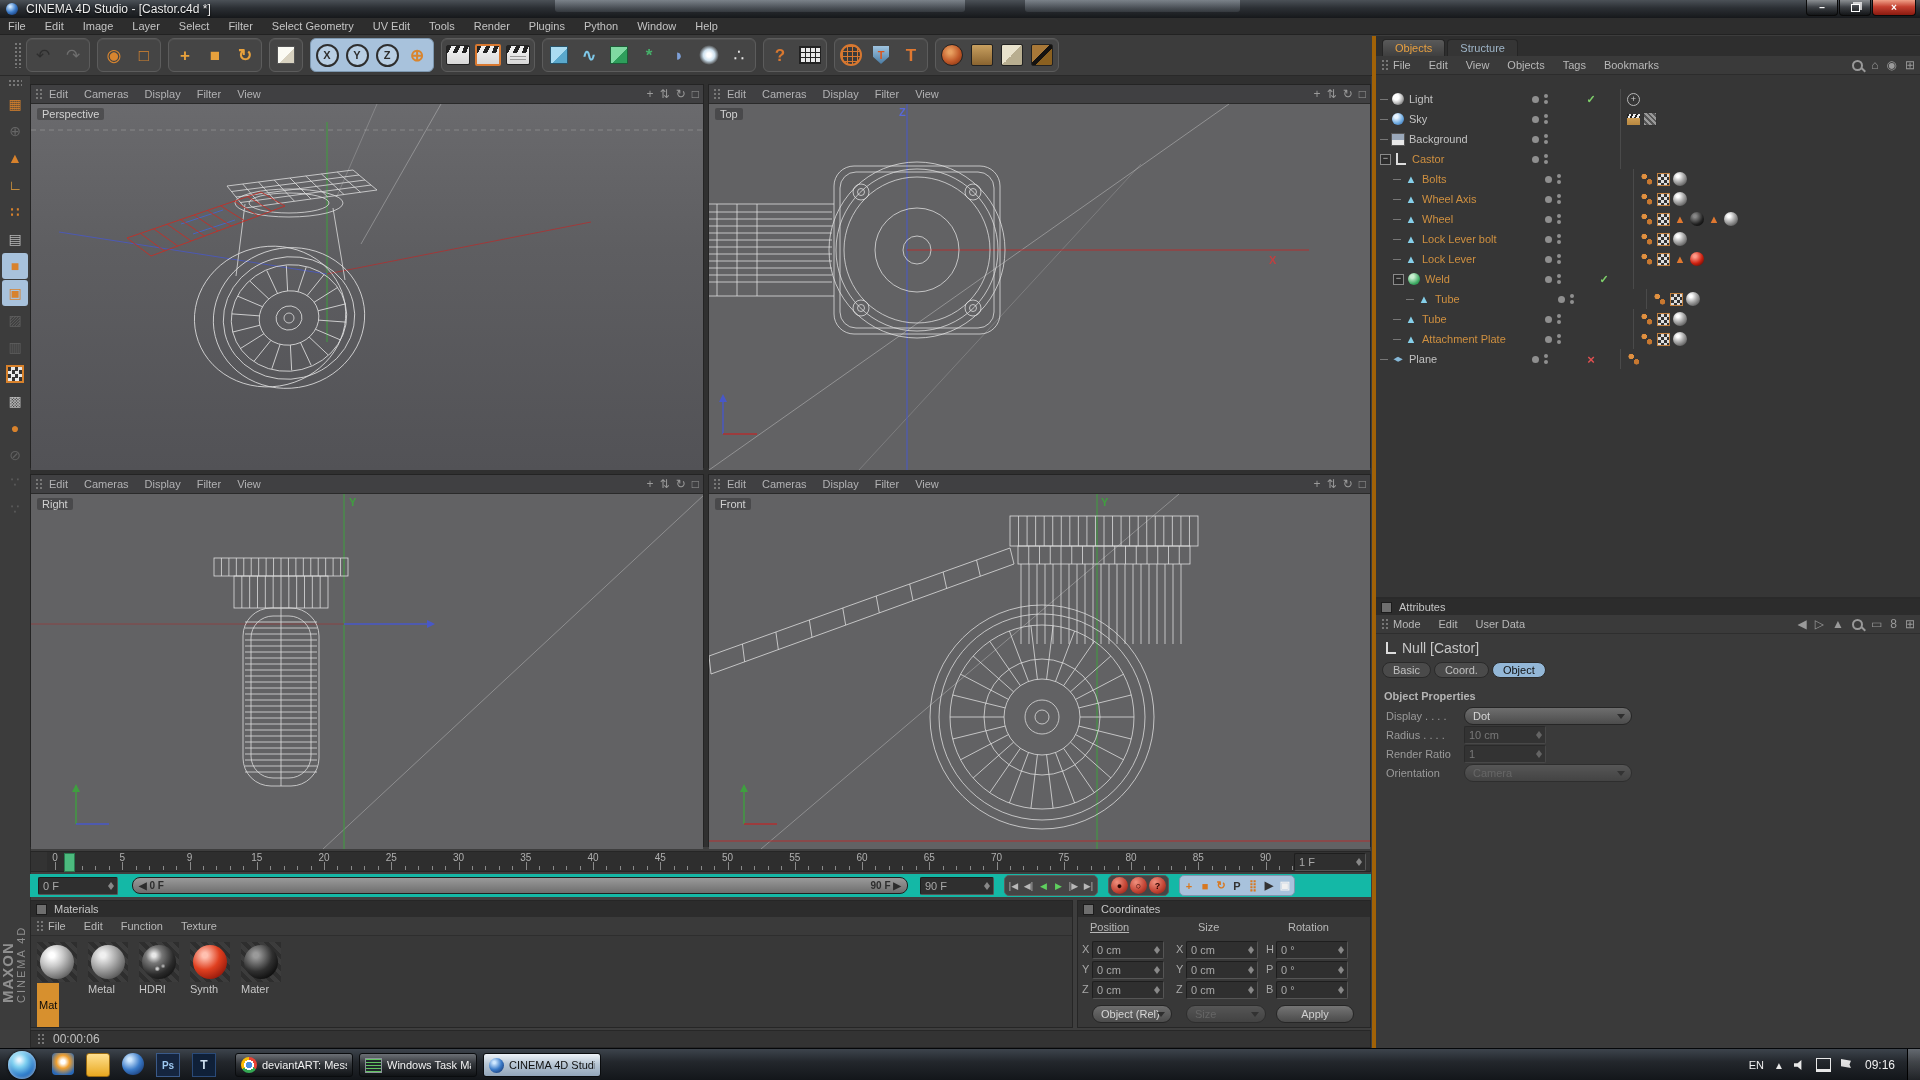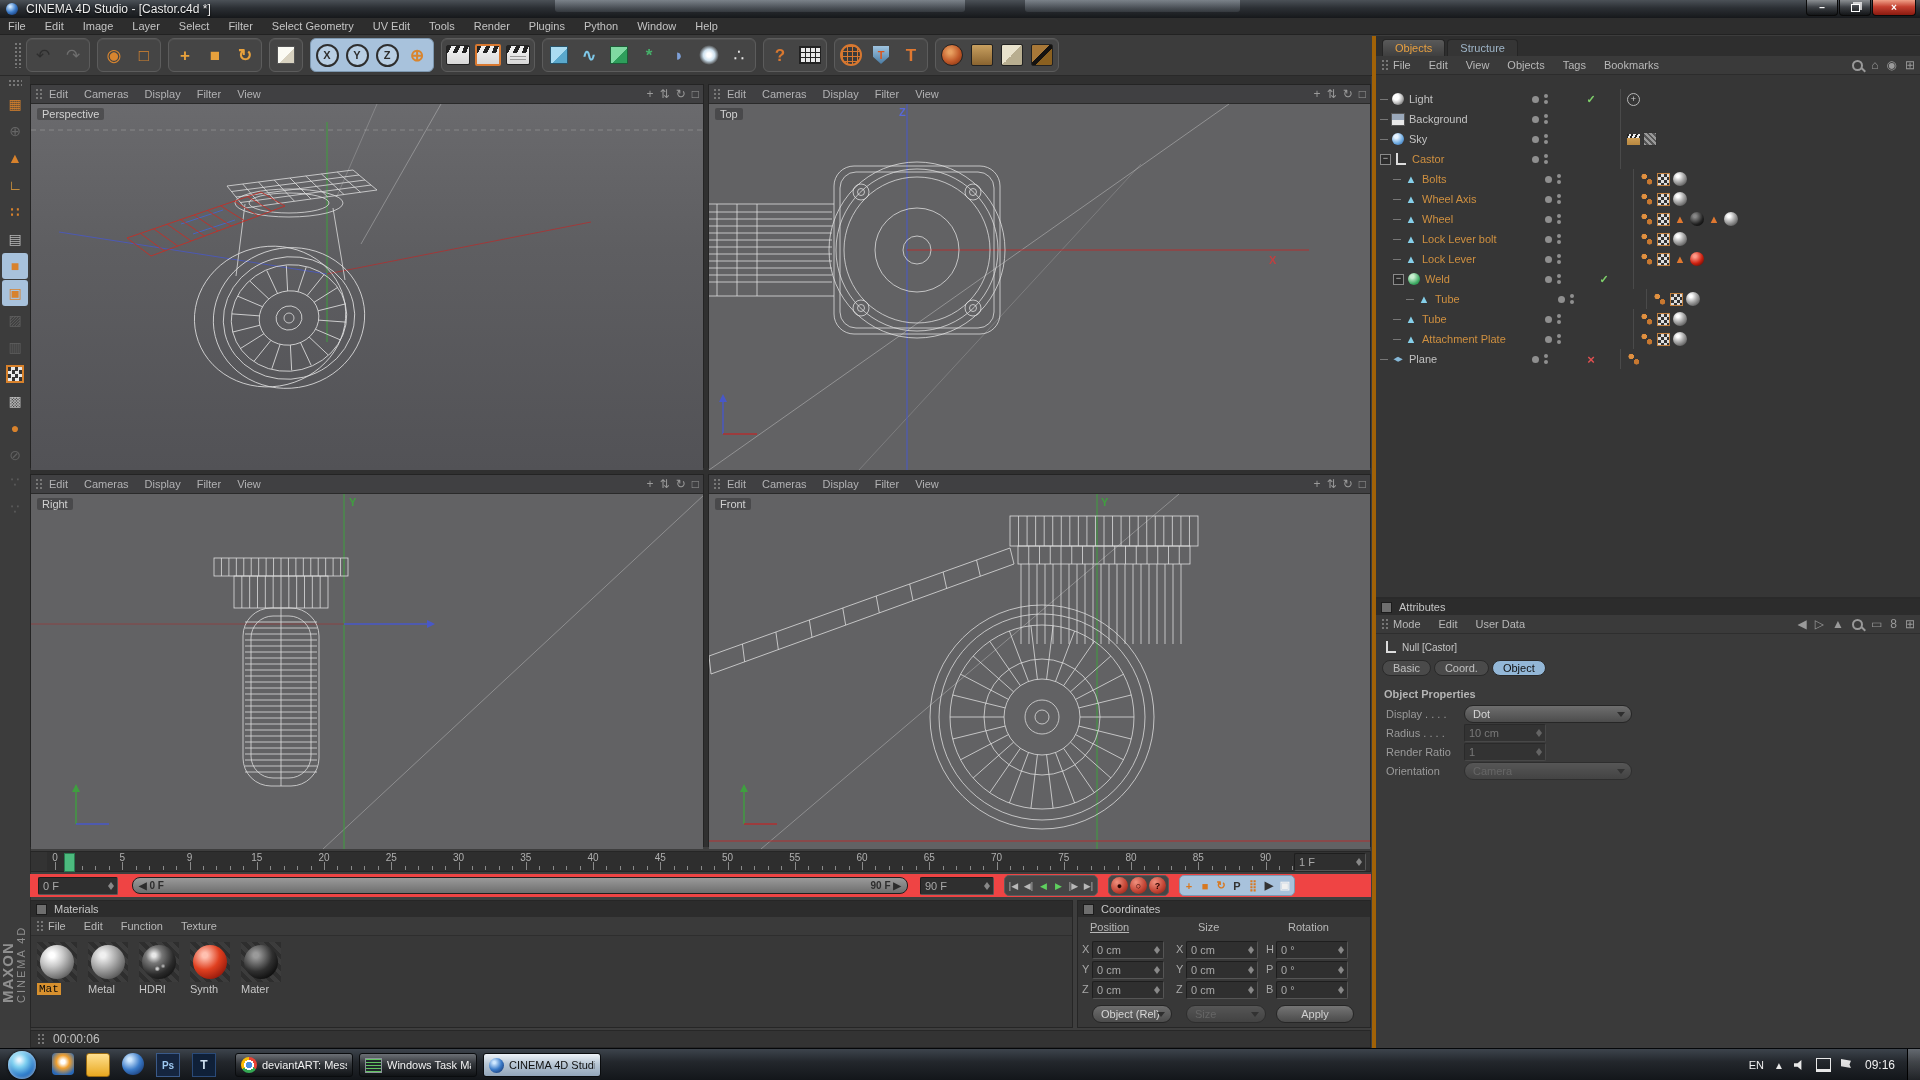--- a/index.html
+++ b/index.html
@@ -95,21 +95,21 @@
   .ticklbl{position:absolute;top:0;color:#b0b0b0;font-size:10px;transform:translateX(-50%);}
   #marker{position:absolute;top:1px;width:9px;height:17px;background:#4cba7e;border:1px solid #2a7a50;}
   #stepfield{position:absolute;right:4px;top:1px;width:62px;}
   .field{background:#2f2f2f;border-top:1px solid #1e1e1e;border-left:1px solid #1e1e1e;
     border-bottom:1px solid #555;border-right:1px solid #555;color:#a9a9a9;
     height:16px;display:flex;align-items:center;padding:0 4px;border-radius:2px;position:relative;font-size:11px;}
   .spin::after{content:"";position:absolute;right:3px;top:4px;border-left:3.5px solid transparent;
     border-right:3.5px solid transparent;border-bottom:4px solid #888;}
   .spin::before{content:"";position:absolute;right:3px;bottom:4px;border-left:3.5px solid transparent;
     border-right:3.5px solid transparent;border-top:4px solid #888;}
-  #transport{left:30px;top:874px;width:1341px;height:23px;background:#ef4444;display:flex;align-items:center;}
+  #transport{left:30px;top:874px;width:1341px;height:23px;background:#14b8a6;display:flex;align-items:center;}
   #curframe{width:70px;margin-left:8px;}
   #rangeslider{margin-left:14px;width:762px;height:15px;border-radius:8px;border:1px solid #1f1f1f;
     background:linear-gradient(#9a9a9a,#6e6e6e);display:flex;align-items:center;justify-content:space-between;
     color:#2c2c2c;font-size:10px;padding:0 6px;font-weight:bold;}
   #endfield{width:64px;margin-left:12px;}
   .btngroup{display:flex;border:1px solid #5c5c5c;border-radius:5px;background:#454545;padding:1px;margin-left:10px;}
   .pbtn{width:15px;height:17px;display:flex;align-items:center;justify-content:center;font-size:9px;color:#b8b8b8;}
   .pbtn.green{color:#5fd05f;}
   .rbtn2{width:17px;height:17px;border-radius:50%;margin:0 1px;display:flex;align-items:center;justify-content:center;
     background:radial-gradient(circle at 35% 30%,#f0907e,#c04030 60%,#7a1a12);color:#2a0400;font-size:9px;font-weight:bold;}
@@ -121,21 +121,21 @@
   .pchip{width:9px;height:9px;background:#6e6e6e;border:1px solid #1c1c1c;margin-right:7px;}
   .pmenu{height:18px;display:flex;align-items:center;padding:0 5px;background:#3a3a3a;border-bottom:1px solid #2e2e2e;}
   .pmenu .grip{height:12px;}
   .pmi{color:#b8b8b8;margin-right:18px;font-size:11px;}
   .mats{display:flex;padding:6px 4px 0 6px;gap:7px;}
   .mat{width:44px;}
   .mat .tile{width:40px;height:40px;background:repeating-linear-gradient(45deg,#3c3c3c 0 4px,#2e2e2e 4px 8px);
     display:flex;align-items:center;justify-content:center;}
   .mat .ball{width:34px;height:34px;border-radius:50%;}
   .mat .mlbl{font-size:11px;color:#c6c6c6;margin-top:1px;display:inline-block;max-width:44px;overflow:hidden;white-space:nowrap;}
-  .mat .mlbl.sel{background:#d7902e;color:#0a0a0a;padding:0 2px;font-family:Liberation Mono, monospace;}
+  .mat .mlbl.sel{background:#d7902e;color:#0a0a0a;padding:16px 2px;}
   .co-head{color:#b8b8b8;font-size:11px;position:absolute;}
   .co-lbl{color:#a8a8a8;font-size:11px;position:absolute;}
   .dd{background:linear-gradient(#6e6e6e,#4c4c4c);border:1px solid #262626;border-radius:9px;height:16px;
     display:flex;align-items:center;padding:0 8px;color:#d6d6d6;font-size:11px;position:relative;}
   .dd::after{content:"";position:absolute;right:6px;top:6px;border-left:4px solid transparent;
     border-right:4px solid transparent;border-top:5px solid #2e2e2e;}
   .dd.dis{color:#8a8a8a;}
   .applybtn{background:linear-gradient(#757575,#4a4a4a);border:1px solid #262626;border-radius:9px;height:16px;
     display:flex;align-items:center;justify-content:center;color:#d0d0d0;font-size:11px;}
   
@@ -1102,54 +1102,54 @@
           </div>
           <div class="t-state"><span class="st-check">✓</span></div>
           <div class="t-tags">
             <span class="tag tag-target">+</span>
           </div>
         </div>
         <div class="trow">
           <div class="t-main" style="padding-left: 4px;">
             <span class="tline"></span>
             <span class="ticon">
-              <span class="ic-bg"></span>
-            </span>
-            <span class="tname">Background</span>
+              <span class="ic-sky"></span>
+            </span>
+            <span class="tname">Sky</span>
           </div>
           <div class="t-dots">
             <span class="dot-e"></span>
             <span class="dot-r">
               <i></i>
               <i></i>
             </span>
           </div>
           <div class="t-state"></div>
-          <div class="t-tags"></div>
+          <div class="t-tags">
+            <span class="tag tag-compositing"></span>
+            <span class="tag tag-texture"></span>
+          </div>
         </div>
         <div class="trow">
           <div class="t-main" style="padding-left: 4px;">
             <span class="tline"></span>
             <span class="ticon">
-              <span class="ic-sky"></span>
-            </span>
-            <span class="tname">Sky</span>
+              <span class="ic-bg"></span>
+            </span>
+            <span class="tname">Background</span>
           </div>
           <div class="t-dots">
             <span class="dot-e"></span>
             <span class="dot-r">
               <i></i>
               <i></i>
             </span>
           </div>
           <div class="t-state"></div>
-          <div class="t-tags">
-            <span class="tag tag-compositing"></span>
-            <span class="tag tag-texture"></span>
-          </div>
+          <div class="t-tags"></div>
         </div>
         <div class="trow">
           <div class="t-main" style="padding-left: 4px;">
             <span class="exp">−</span>
             <span class="ticon">
               <span class="ic-null"></span>
             </span>
             <span class="tname o">Castor</span>
           </div>
           <div class="t-dots">
@@ -1400,21 +1400,21 @@
             <span class="ic-search"></span>
             <span class="hic">▭</span>
             <span class="hic">8</span>
             <span class="hic">⊞</span>
           </div>
         </div>
       <div style="display:flex;align-items:center;padding:6px 8px 2px 8px;">
         <span class="ticon">
             <span class="ic-null"></span>
           </span>
-        <span style="color:#c8c8c8;font-size:10px;">Null [Castor]</span>
+        <span style="color:#c8c8c8;font-size:14px;">Null [Castor]</span>
       </div>
       <div class="atabs" id="atabs">
           <span class="atab">Basic</span>
           <span class="atab">Coord.</span>
           <span class="atab active">Object</span>
         </div>
       <div class="asection">Object Properties</div>
       <div id="afields">
           <div class="arow">
             <span class="albl">Display . . . .</span>

